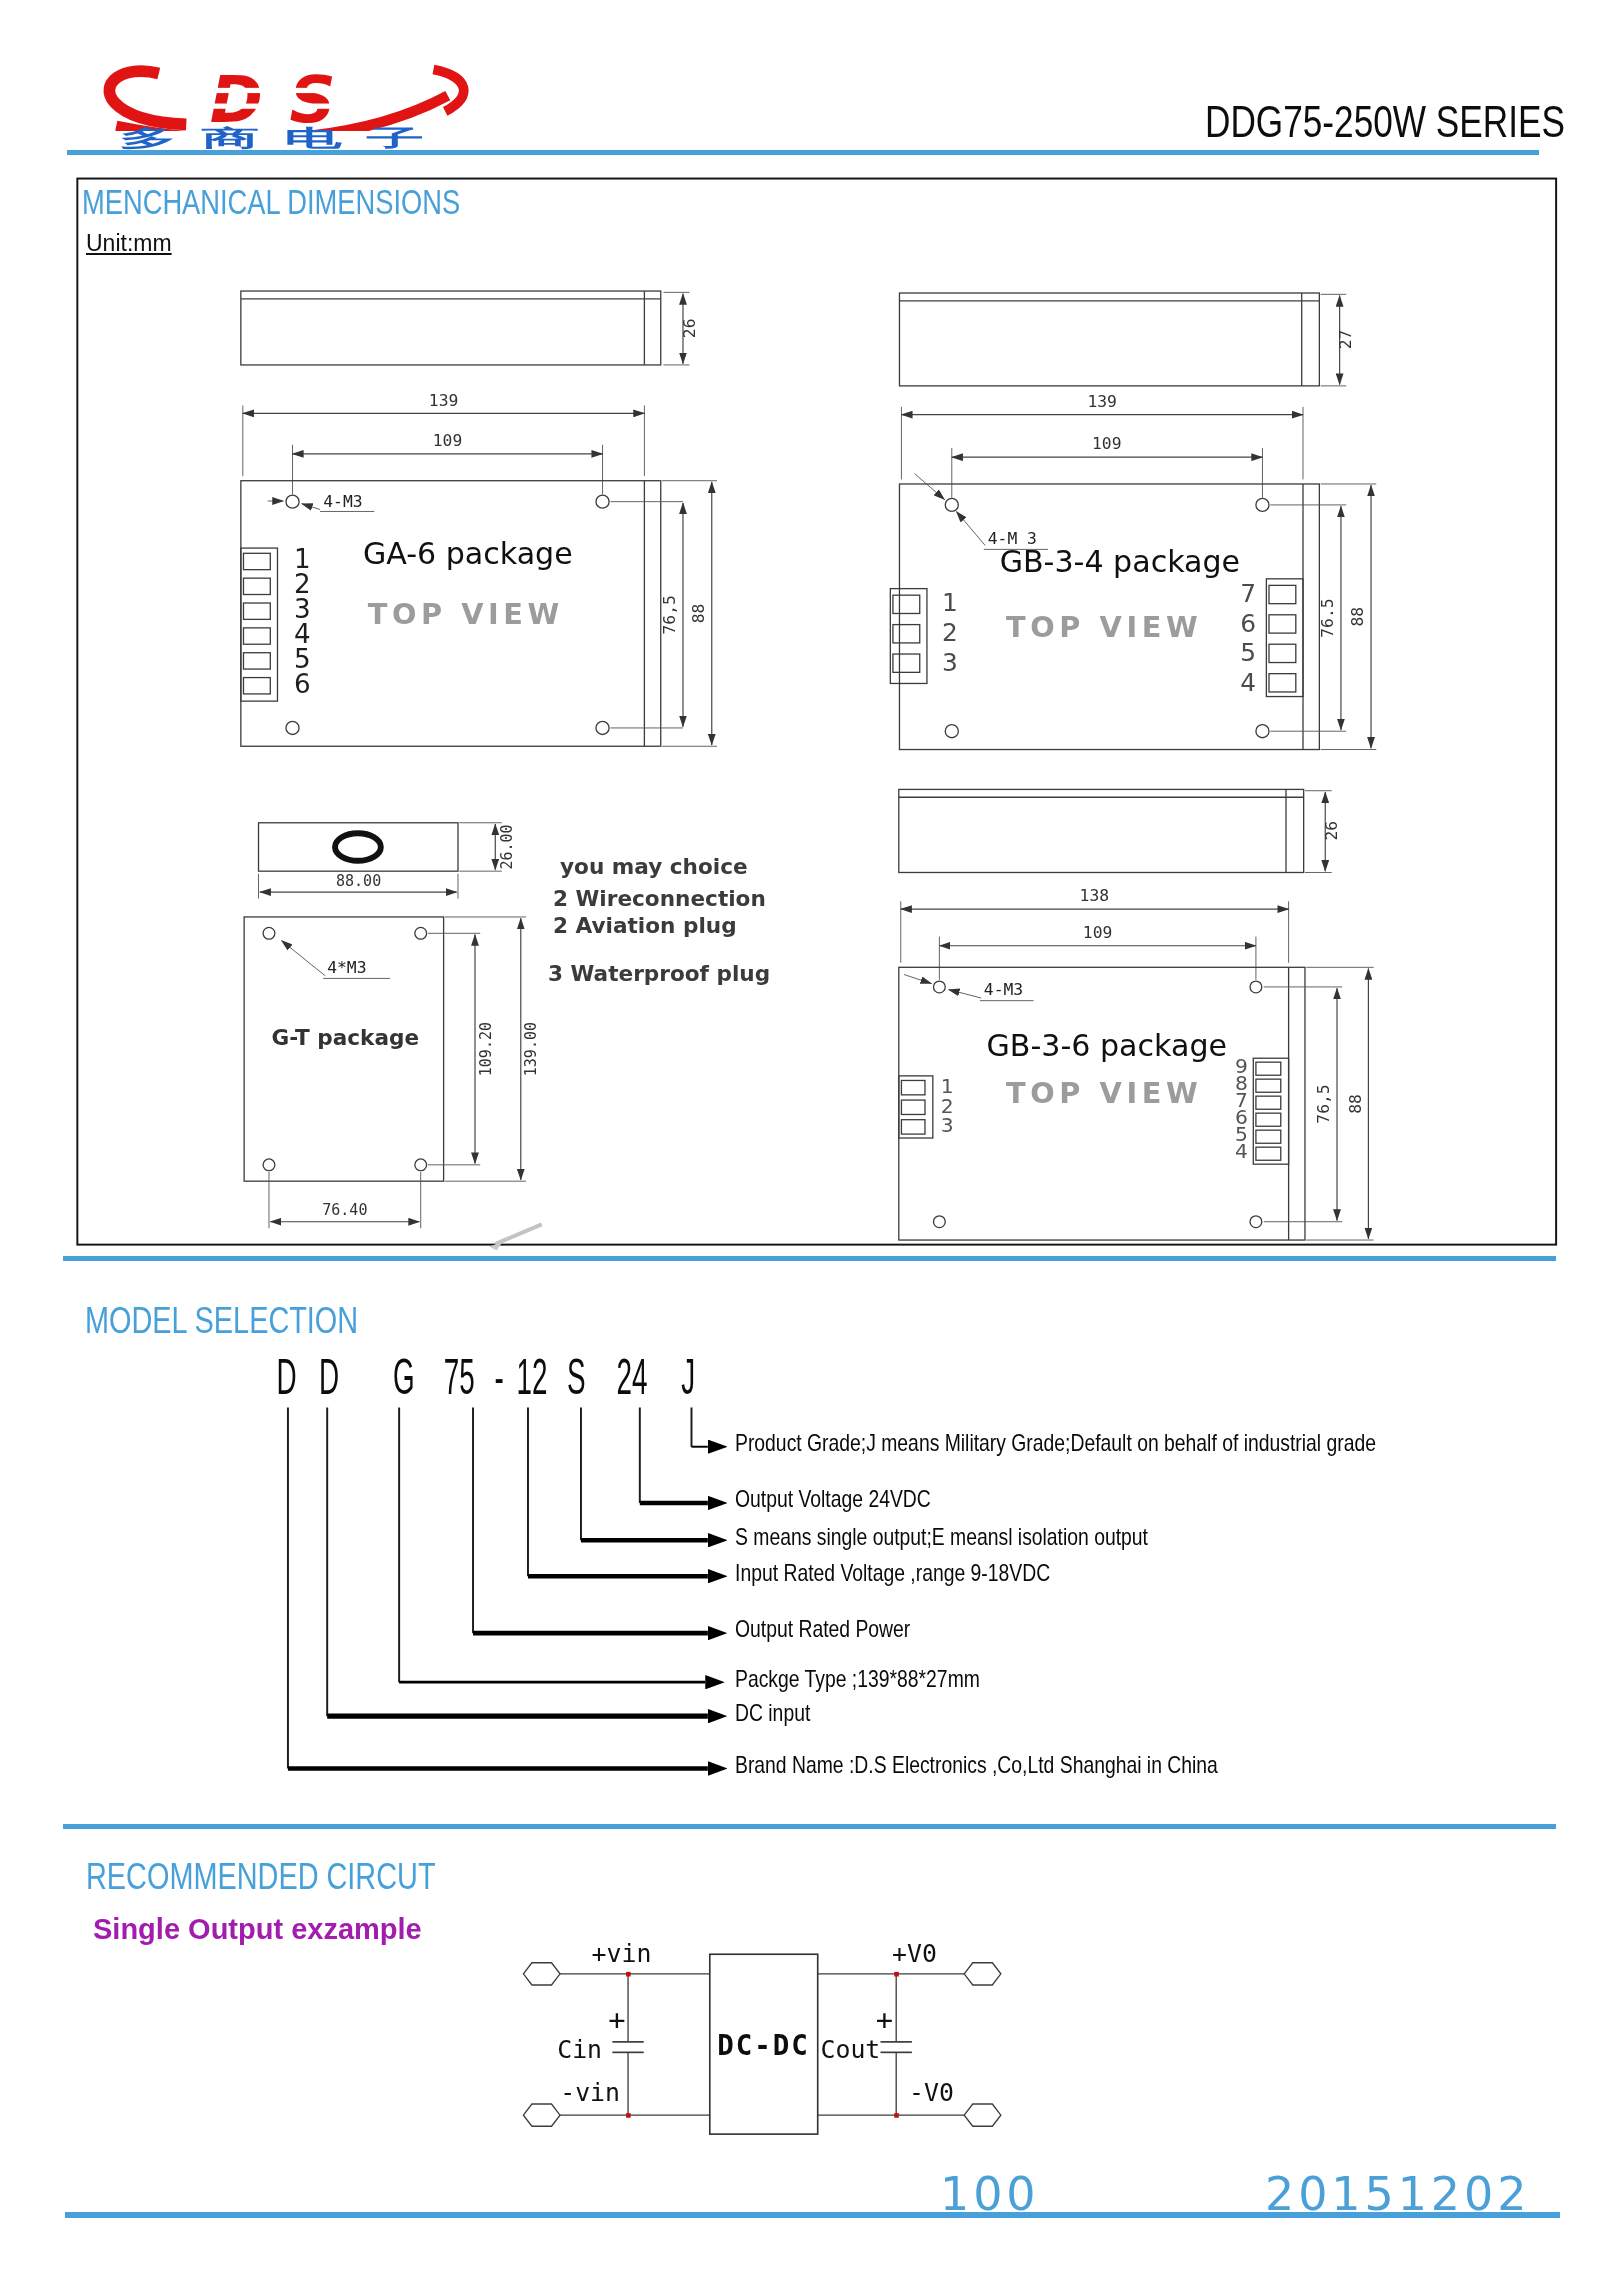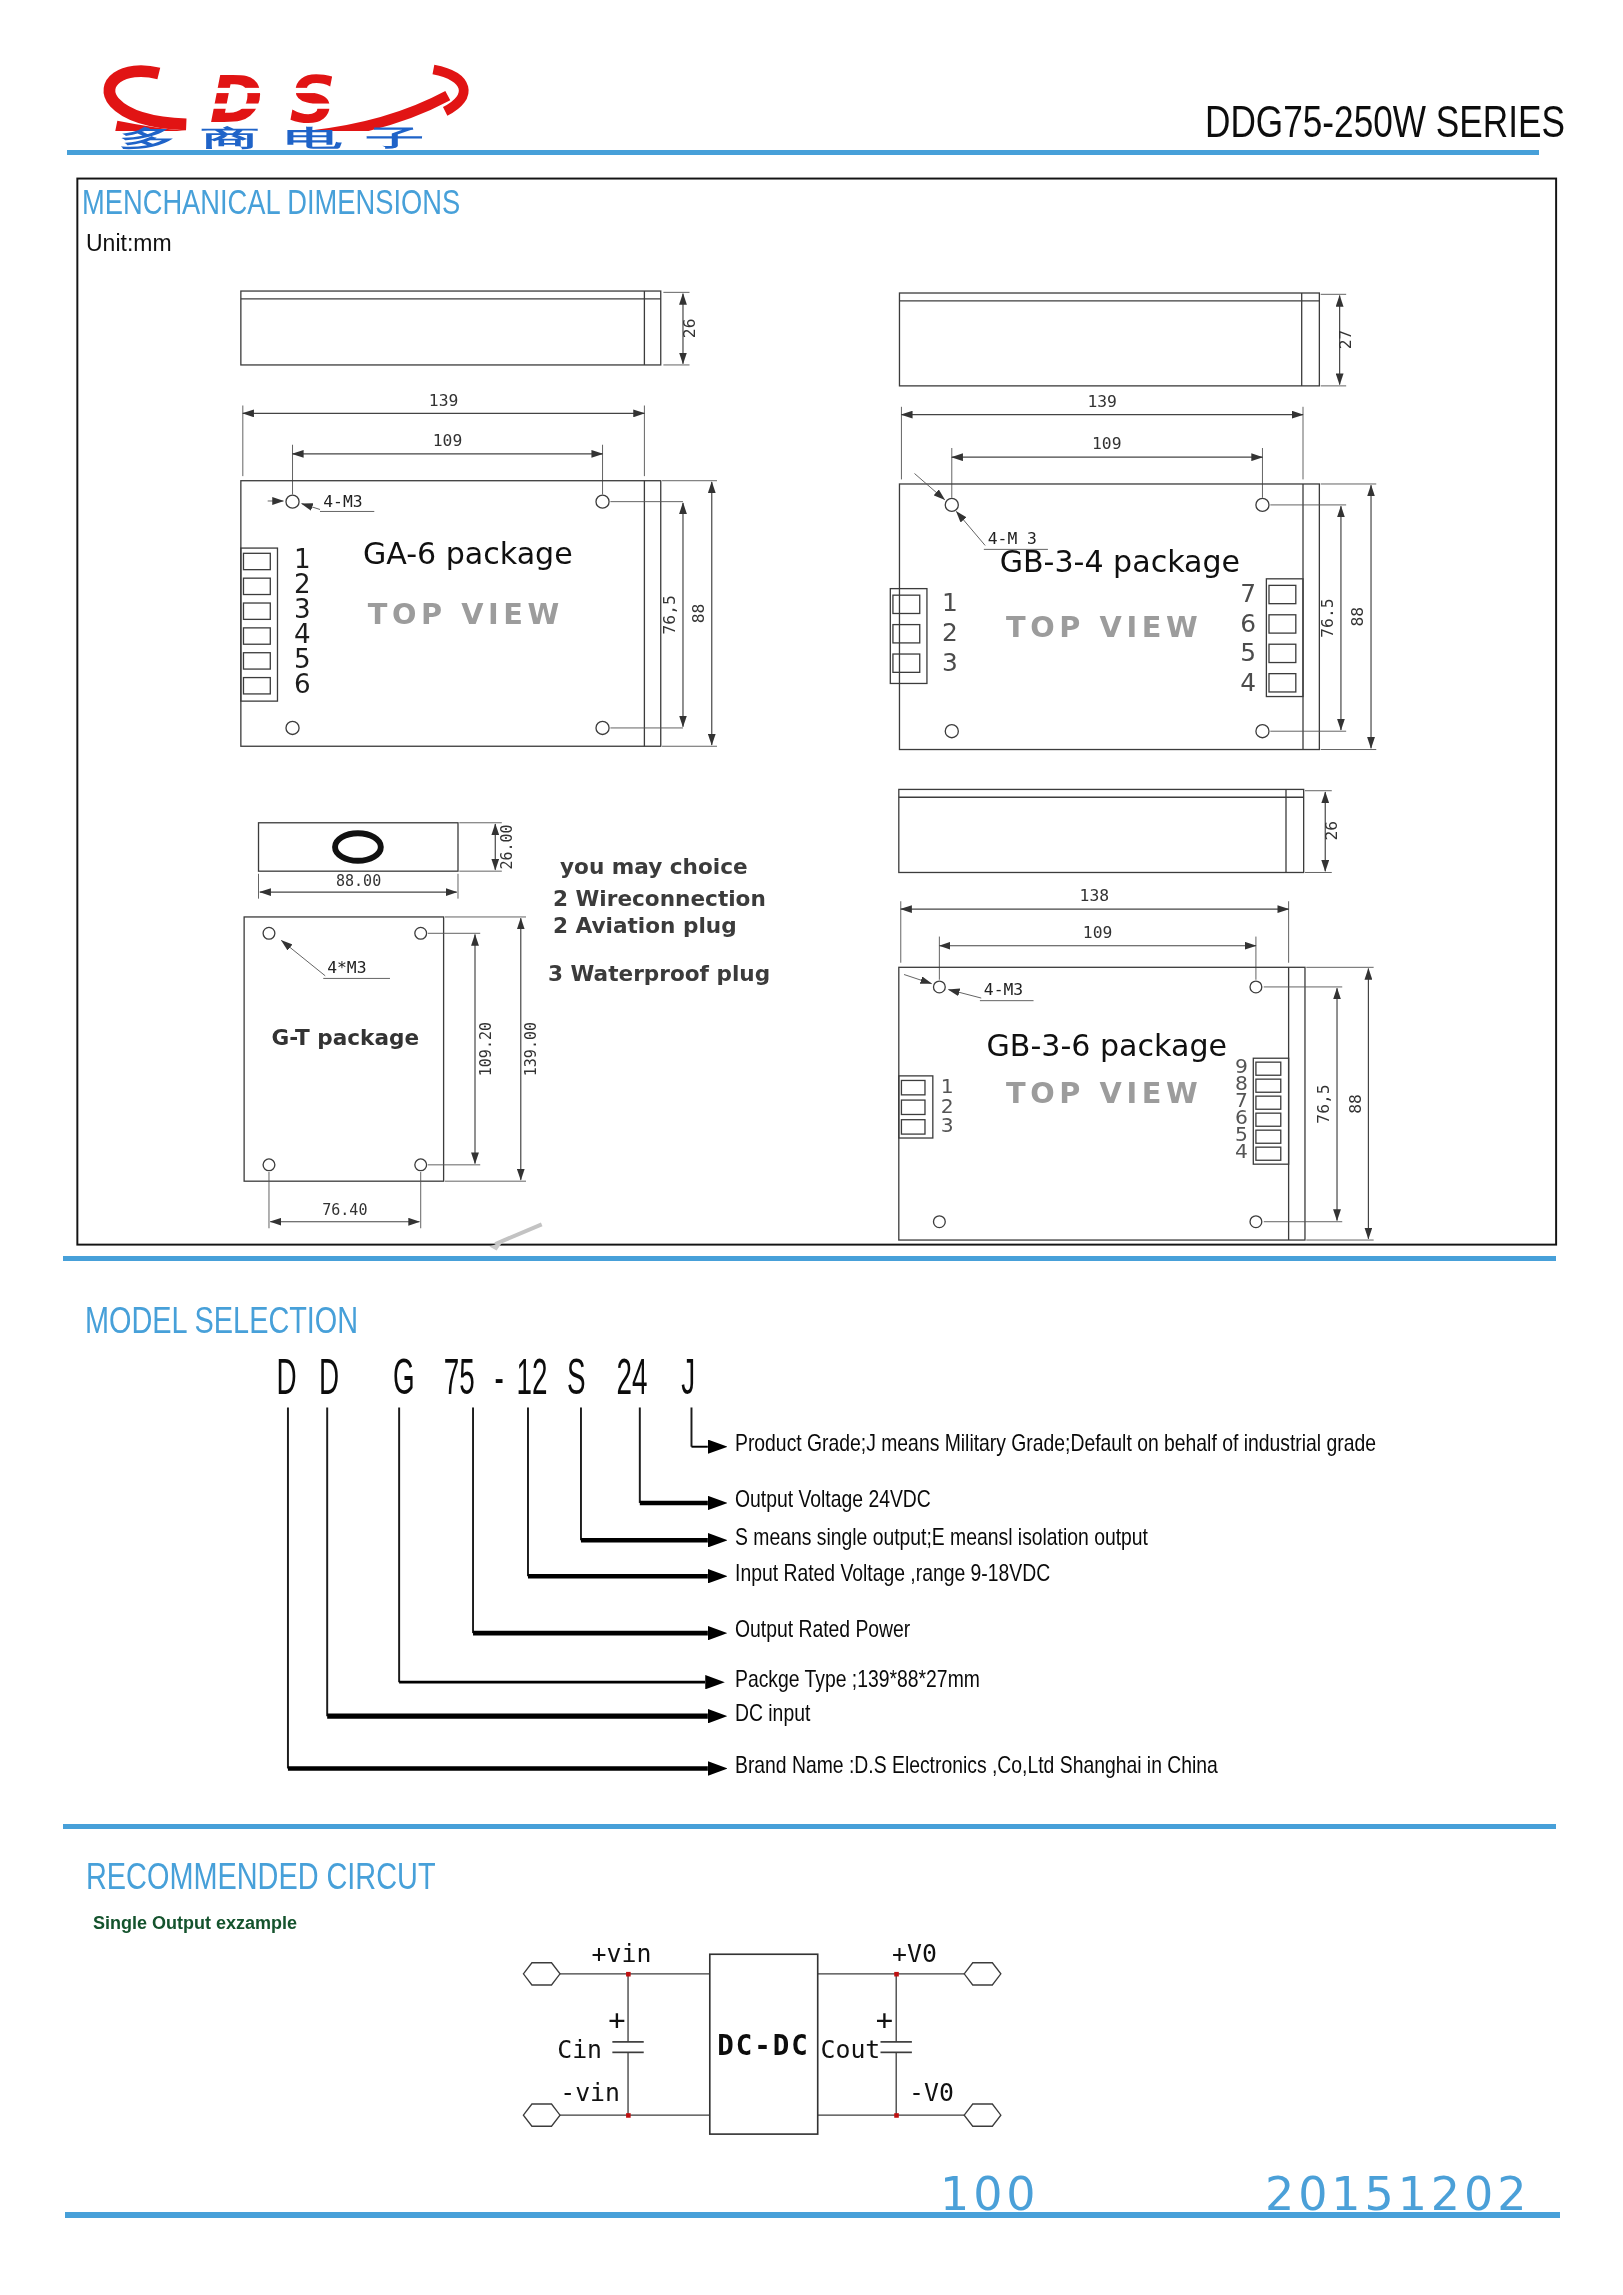--- a/index.html
+++ b/index.html
@@ -2,31 +2,31 @@
 <html style="font-size:10.5px"><head>
 <meta charset="utf-8">
 <style>
   html,body{margin:0;padding:0;background:#fff;}
   .page{position:relative;width:1623px;height:2295px;background:#ffffff;
         font-family:"Liberation Sans",sans-serif;overflow:hidden;}
   .abs{position:absolute;}
   .rule{position:absolute;background:#47a0d9;}
   .sec-title{position:absolute;font-size:35px;line-height:1.05;color:#47a0d9;font-weight:400;
              transform:scaleX(0.78);transform-origin:0 0;white-space:nowrap;}
-  .unit{position:absolute;font-size:23px;color:#111;}
+  .unit{position:absolute;font-size:23px;color:#111;text-decoration:underline;}
   .doc-title{position:absolute;font-size:44px;color:#0d0d0d;font-weight:400;white-space:nowrap;
              transform:scaleX(0.80);transform-origin:100% 50%;}
   .cn-logo{position:absolute;font-family:"DejaVu Sans",sans-serif;font-weight:bold;color:#1f63c8;
            font-size:55px;letter-spacing:23.6px;line-height:1;transform:scale(1.05,0.42);
            transform-origin:0 0;white-space:nowrap;}
   .row-label{position:absolute;font-size:23.6px;color:#0a0a0a;white-space:nowrap;
              transform:scaleX(0.82);transform-origin:0 50%;}
   .note-line{position:absolute;font-family:"DejaVu Sans",sans-serif;font-size:21.6px;font-weight:600;
              color:#3b3b3b;white-space:nowrap;}
-  .subtitle{position:absolute;font-size:18px;font-weight:600;color:#14532d;white-space:nowrap;}
+  .subtitle{position:absolute;font-size:29px;font-weight:600;color:#a21caf;white-space:nowrap;}
   .foot{position:absolute;font-family:"DejaVu Sans",sans-serif;font-size:46px;color:#4ba0d8;
         letter-spacing:3.9px;white-space:nowrap;}
   svg.overlay{position:absolute;left:0;top:0;pointer-events:none;}
   
   .ln{stroke:#3c3c3c;stroke-width:2;fill:none;}
   .lnt{stroke:#3c3c3c;stroke-width:2.6;fill:none;}
   .thin{stroke:#555;stroke-width:1.4;fill:none;}
   .dimln{stroke:#444;stroke-width:1.8;fill:none;}
   .vln{stroke:#1c1c1c;stroke-width:3;fill:none;}
   .dim{font:25px "DejaVu Sans Mono",monospace;fill:#333;}

